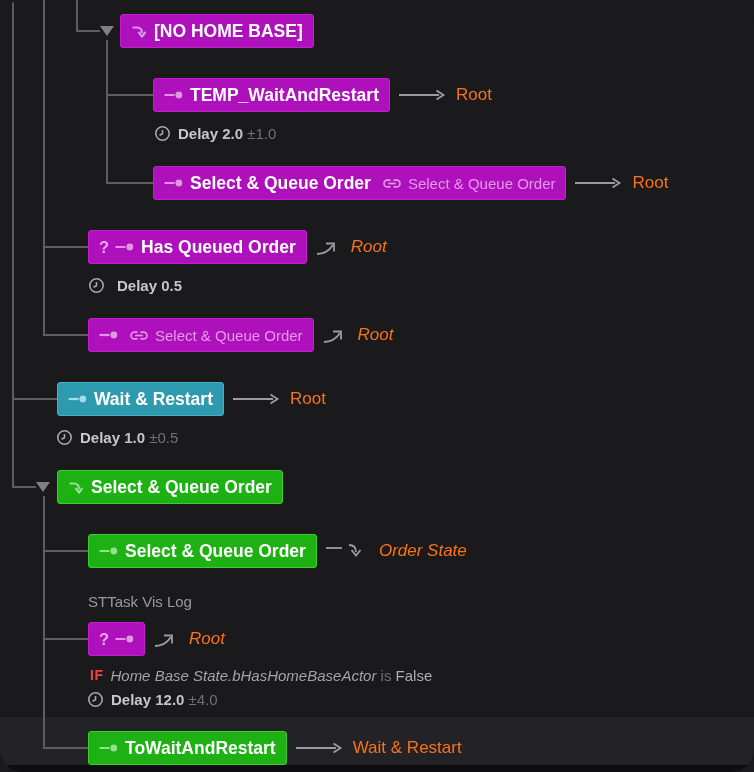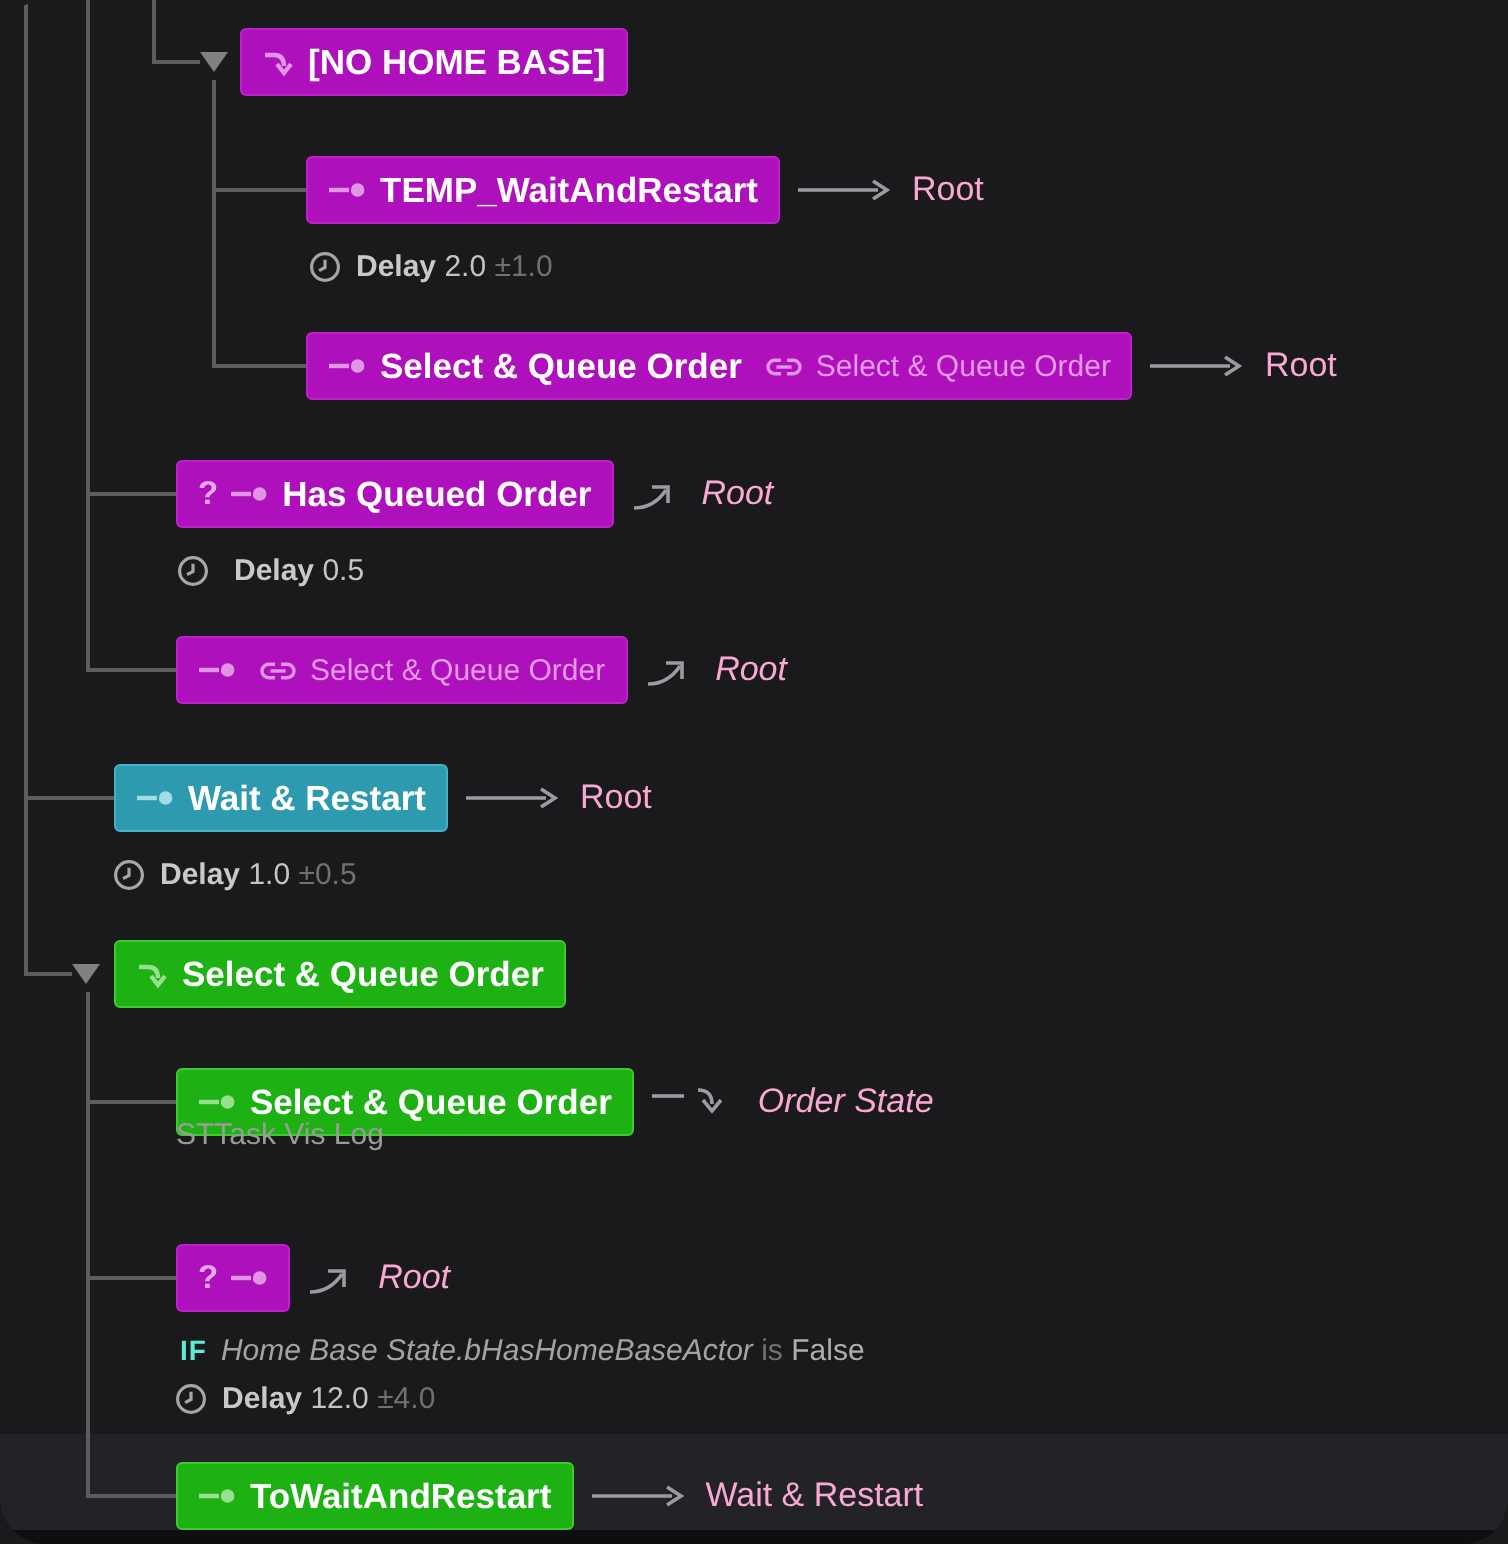--- a/index.html
+++ b/index.html
@@ -23,29 +23,29 @@
   .node.teal{background:#2e9ab0;border:1px solid #43b2c8;}
   .icon{display:flex;align-items:center;}
   .magenta .icon{color:#e096e5;}
   .green .icon{color:#96e08f;}
   .teal .icon{color:#a3dbe6;}
   .qmark{color:#eca8f0;font-weight:bold;font-size:16.5px;margin-right:-1px;}
   .linked{display:flex;align-items:center;gap:6px;color:#e49ae8;font-weight:normal;
           font-size:15px;margin-left:4px;}
 
   .trans{display:flex;align-items:center;gap:9px;margin-left:9px;color:#9c9ca0;}
-  .target{color:#f9a8d4;font-size:17px;}
+  .target{color:#f97316;font-size:17px;}
   .target.it{font-style:italic;}
 
   .detail{position:absolute;display:flex;align-items:center;gap:7px;height:22px;
           color:#a6a6a6;font-size:15px;white-space:nowrap;}
   .detail .dlabel{font-weight:bold;color:#c9c9c9;}
-  .detail .dval{font-weight:normal;color:#c4c4c4;}
+  .detail .dval{font-weight:bold;color:#c4c4c4;}
   .detail .ddim{color:#717171;}
-  .detail .ifkw{font-weight:bold;color:#5eead4;font-size:14px;letter-spacing:.5px;}
+  .detail .ifkw{font-weight:bold;color:#ef4444;font-size:14px;letter-spacing:.5px;}
   .detail .cond{color:#a3a3a3;font-style:italic;}
   .detail .isword{color:#717171;}
   .detail .boolval{color:#aeaeae;}
   .detail .plain{color:#9b9b9b;}
   svg{display:block;}
 </style>
 </head>
 <body>
 
 <div id="canvas">
@@ -266,21 +266,21 @@
         <svg width="44" height="17" viewBox="0 0 44 17" fill="none" stroke="currentColor" stroke-width="1.8">
           <line x1="0" y1="5" x2="16" y2="5"></line>
             <path d="M23 2 Q30 2 30 9"></path>
             <path d="M25.5 7 L30 12.5 L34.5 7"></path>
         </svg>
       </span>
       <span class="target it">Order State</span>
     </div>
   </div>
 
-  <div class="detail" style="left:88px;top:556px;justify-content:center;">
+  <div class="detail" style="left:88px;top:590px;justify-content:center;">
     <span class="plain">STTask Vis Log</span>
   </div>
 
   <div class="row" style="left:88px;top:622px;">
     <div class="node magenta">
       <span class="qmark">?</span>
       <span class="icon">
         <svg width="19" height="12" viewBox="0 0 19 12">
             <line x1="0.5" y1="6" x2="10.5" y2="6" stroke="currentColor" stroke-width="2.2"></line>
             <circle cx="14.8" cy="6" r="3.4" fill="currentColor"></circle>

